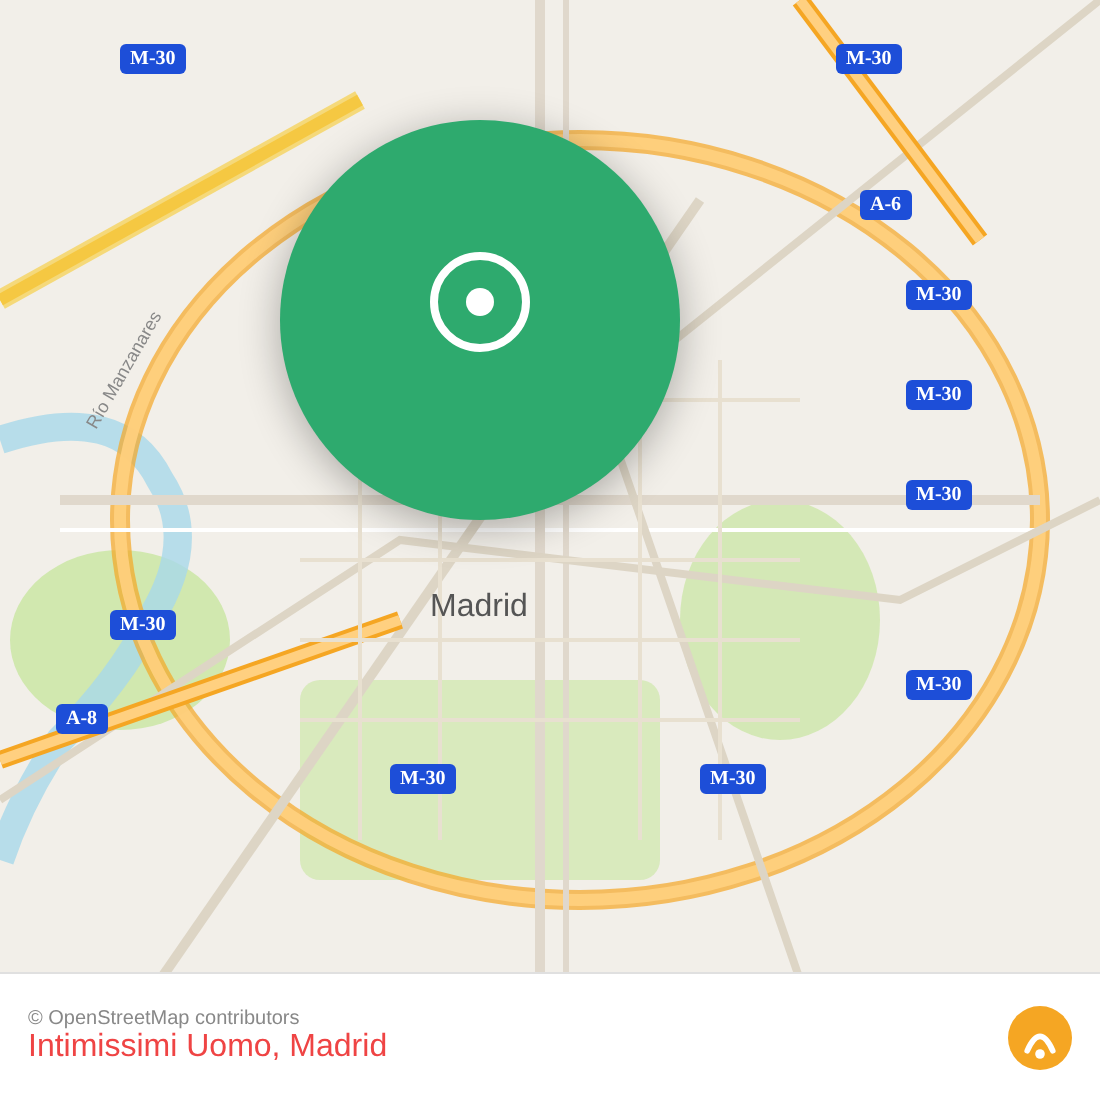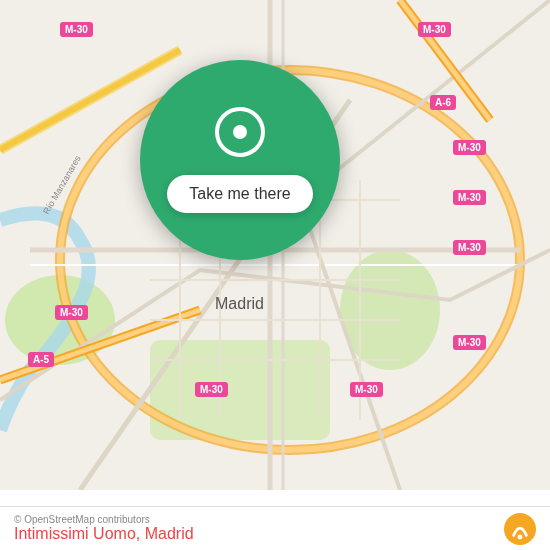--- a/index.html
+++ b/index.html
@@ -85,47 +85,48 @@
       font-size: 16px;
       font-weight: 500;
       cursor: pointer;
       box-shadow: 0 2px 8px rgba(0,0,0,0.2);
       white-space: nowrap;
     }
 
     
     .road-badge {
       position: absolute;
-      background: #ec4899;
+      background: #1d4ed8;
       color: white;
       font-size: 10px;
       font-weight: bold;
       padding: 2px 5px;
       border-radius: 3px;
       z-index: 5;
+      font-family: Liberation Serif, serif;
     }
 
     
     .city-label {
       position: absolute;
       font-size: 16px;
       color: #555;
       font-weight: 400;
       z-index: 5;
       left: 215px;
       top: 295px;
     }
 
     
     #bottom-bar {
       position: absolute;
       bottom: 0;
       left: 0;
       width: 550px;
-      height: 44px;
+      height: 64px;
       background: white;
       display: flex;
       align-items: center;
       justify-content: space-between;
       padding: 0 14px;
       border-top: 1px solid #e0e0e0;
     }
 
     .bottom-left {
       display: flex;
@@ -213,31 +214,30 @@
   <div class="road-badge" style="left:60px; top:22px;">M-30</div>
   <div class="road-badge" style="left:418px; top:22px;">M-30</div>
   <div class="road-badge" style="left:430px; top:95px;">A-6</div>
   <div class="road-badge" style="left:453px; top:140px;">M-30</div>
   <div class="road-badge" style="left:453px; top:190px;">M-30</div>
   <div class="road-badge" style="left:453px; top:240px;">M-30</div>
   <div class="road-badge" style="left:453px; top:335px;">M-30</div>
   <div class="road-badge" style="left:195px; top:382px;">M-30</div>
   <div class="road-badge" style="left:350px; top:382px;">M-30</div>
   <div class="road-badge" style="left:55px; top:305px;">M-30</div>
-  <div class="road-badge" style="left:28px; top:352px;">A-5</div>
+  <div class="road-badge" style="left:28px; top:352px;">A-8</div>
 
   <div class="city-label">Madrid</div>
 
   <div class="location-bubble">
     <div class="pin-icon">
       <div class="pin-circle">
         <div class="pin-dot"></div>
       </div>
     </div>
-    <button class="take-me-btn">Take me there</button>
   </div>
 </div>
 
 <div id="bottom-bar">
   <div class="bottom-left">
     <span class="copyright-text">© OpenStreetMap contributors</span>
     <span class="location-name">Intimissimi Uomo, Madrid</span>
   </div>
   <div class="moovit-logo">
     <svg class="moovit-icon" viewBox="0 0 40 40">

